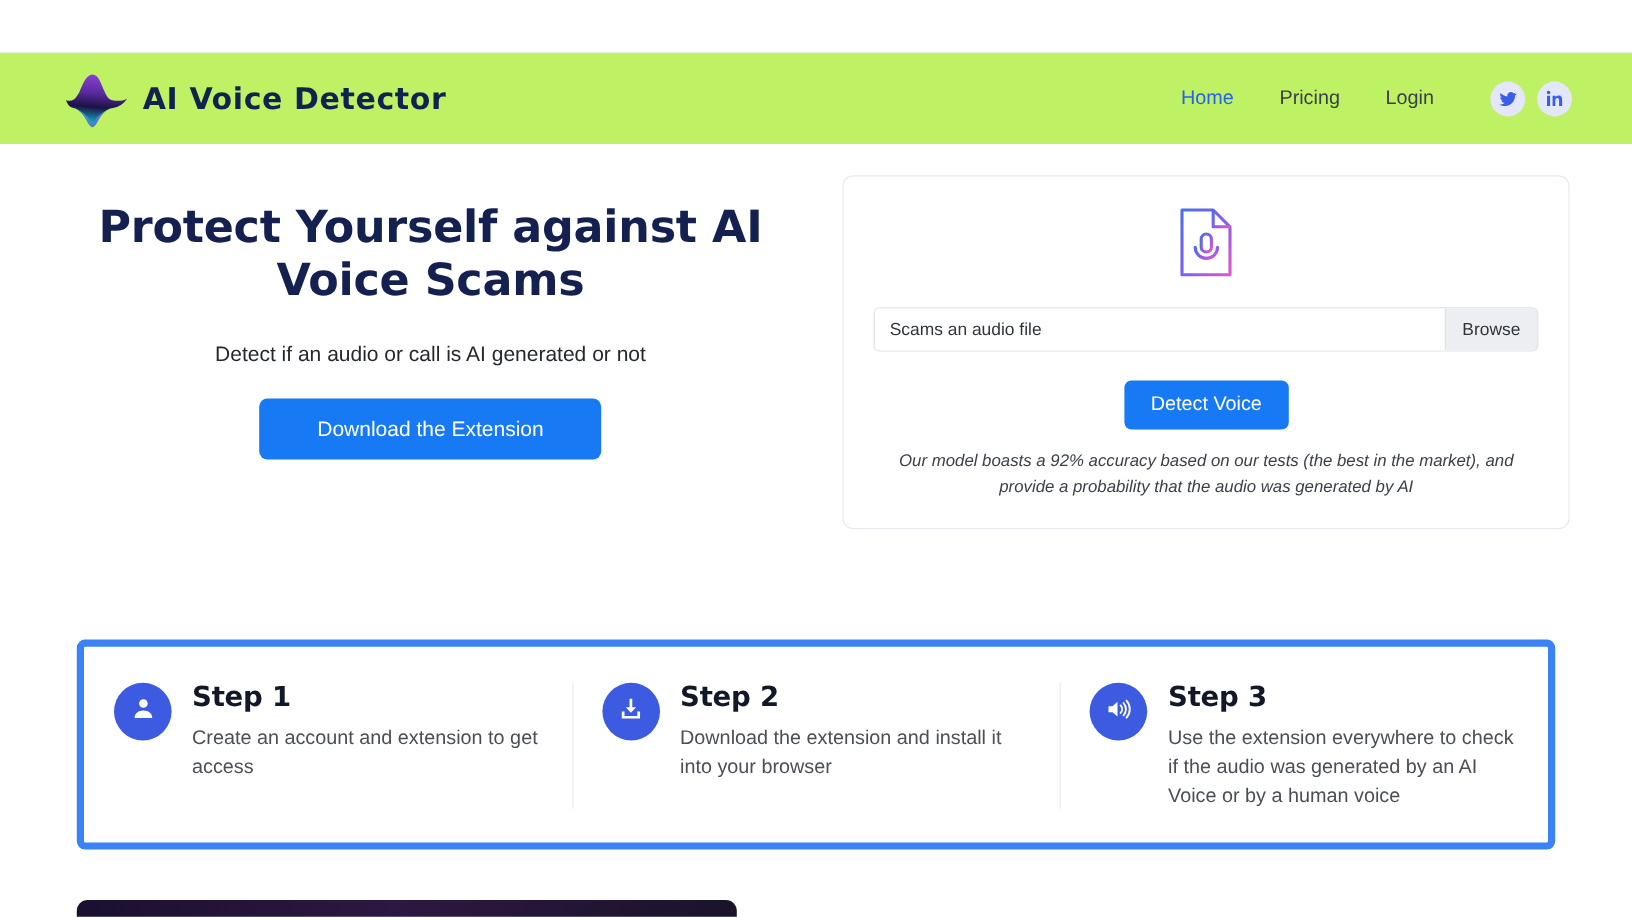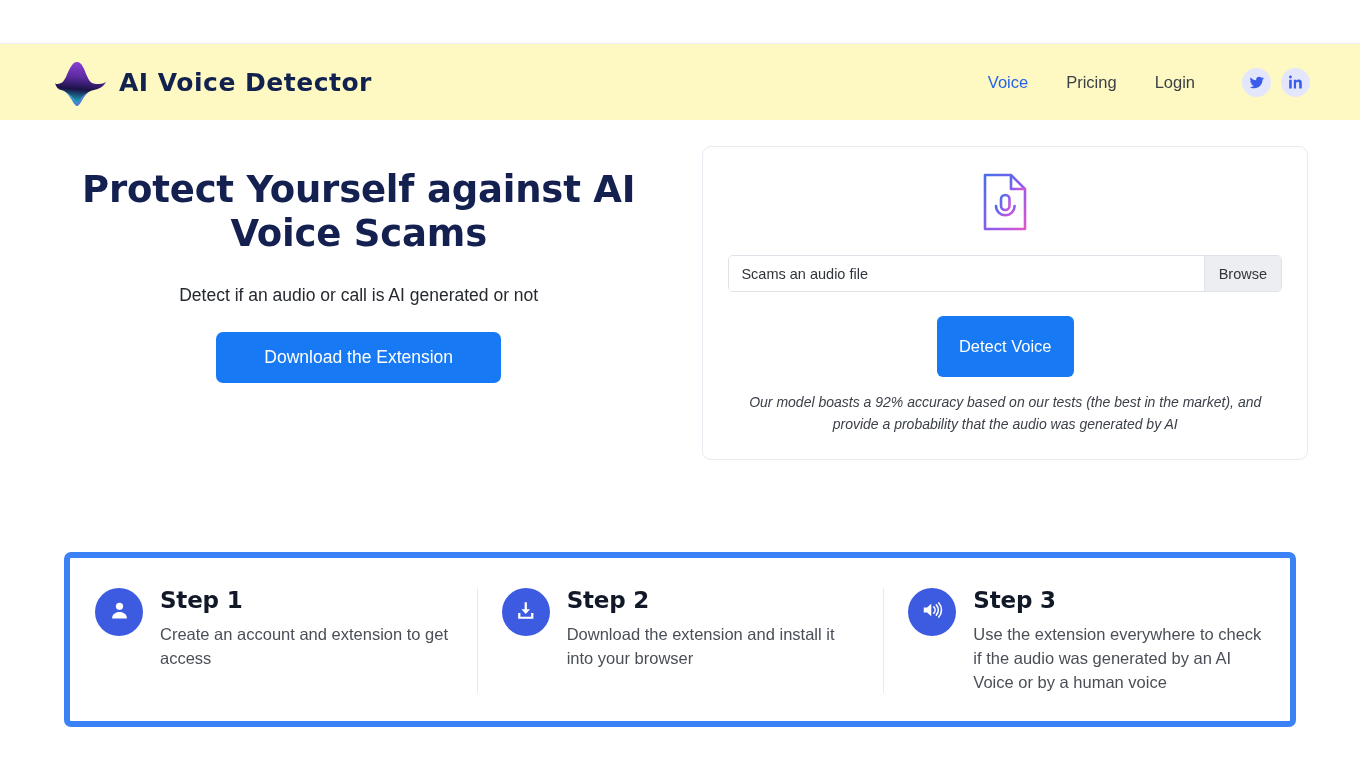--- a/index.html
+++ b/index.html
@@ -16,21 +16,21 @@
   .topstrip {
     height: 44px;
     border-bottom: 1px solid #eceef3;
     background: #ffffff;
   }
   .header {
     height: 76px;
     display: flex;
     align-items: center;
     padding: 0 50px 0 54px;
-    background: #fef9c3;
+    background: #bef264;
   }
   .brand { display: flex; align-items: center; gap: 11px; }
   .brand-logo { width: 54px; height: 50px; display: block; }
   .brand-name {
     font-size: 25px;
     font-weight: 700;
     color: #12224f;
     letter-spacing: 0.5px;
     font-family: "DejaVu Sans", sans-serif;
   }
@@ -128,21 +128,21 @@
     cursor: pointer;
   }
   .detect-wrap { display: flex; justify-content: center; margin-top: 24px; }
   .btn-detect {
     background: #1779f3;
     color: #ffffff;
     border: none;
     border-radius: 6px;
     font-size: 16.5px;
     font-family: "Liberation Sans", sans-serif;
-    padding: 21px 22px;
+    padding: 11px 22px;
     cursor: pointer;
   }
   .fineprint {
     margin-top: 15px;
     font-size: 14px;
     font-style: italic;
     color: #3c4049;
     text-align: center;
     line-height: 1.55;
     padding: 0 8px;
@@ -240,21 +240,21 @@
           </linearGradient>
         </defs>
         <path d="M2 27 C8 27 9 25 12 20 C15 13 18 5 23 5 C28 5 30 12 33 19 C36 26 38 27 45 27 C48 27 50 26 52 25 C49 30 45 32 40 33 C34 34 31 38 28 43 C26 47 24 49 23 49 C22 49 20 47 18 43 C15 38 12 34 7 33 C4 32.5 2 30 1 26 Z" fill="url(#lg)"></path>
         <path d="M7 33 C12 34 15 38 18 43 C20 47 22 49 23 49 C24 49 26 47 28 43 C31 38 34 34 40 33 C33 35 29 38 26 42 C24.5 44.5 23.6 46 23 46 C22.4 46 21.5 44.5 20 42 C17 38 13 35 7 33 Z" fill="url(#lg2)" opacity="0.85"></path>
       </svg>
     </span>
     <span class="brand-name">AI Voice Detector</span>
   </div>
 
   <nav class="nav">
-    <a class="nav-link active">Voice</a>
+    <a class="nav-link active">Home</a>
     <a class="nav-link">Pricing</a>
     <a class="nav-link">Login</a>
 
     <div class="socials">
       <div class="social">
         <span>
           <svg width="15" height="15" viewBox="0 0 24 24" fill="#3b5ce8">
             <path d="M23 4.9c-.8.4-1.7.6-2.6.8 1-.6 1.7-1.5 2-2.5-.9.5-1.9.9-2.9 1.1-.9-.9-2.1-1.5-3.4-1.5-2.6 0-4.7 2.1-4.7 4.6 0 .4 0 .7.1 1.1C7.7 8.3 4.6 6.6 2.5 4c-.4.7-.6 1.5-.6 2.3 0 1.6.8 3 2.1 3.8-.8 0-1.5-.2-2.1-.6 0 2.2 1.6 4.1 3.7 4.5-.4.1-.8.2-1.2.2-.3 0-.6 0-.9-.1.6 1.8 2.3 3.2 4.4 3.2-1.6 1.2-3.6 2-5.8 2-.4 0-.8 0-1.1-.1 2.1 1.3 4.6 2.1 7.2 2.1 8.7 0 13.4-7.1 13.4-13.2v-.6c.9-.7 1.7-1.5 2.4-2.4z"></path>
           </svg>
         </span>

